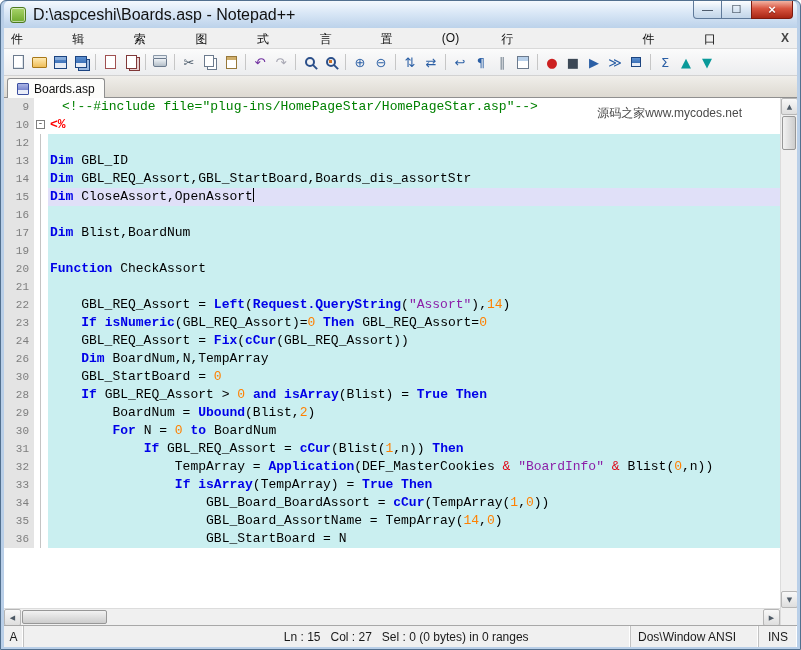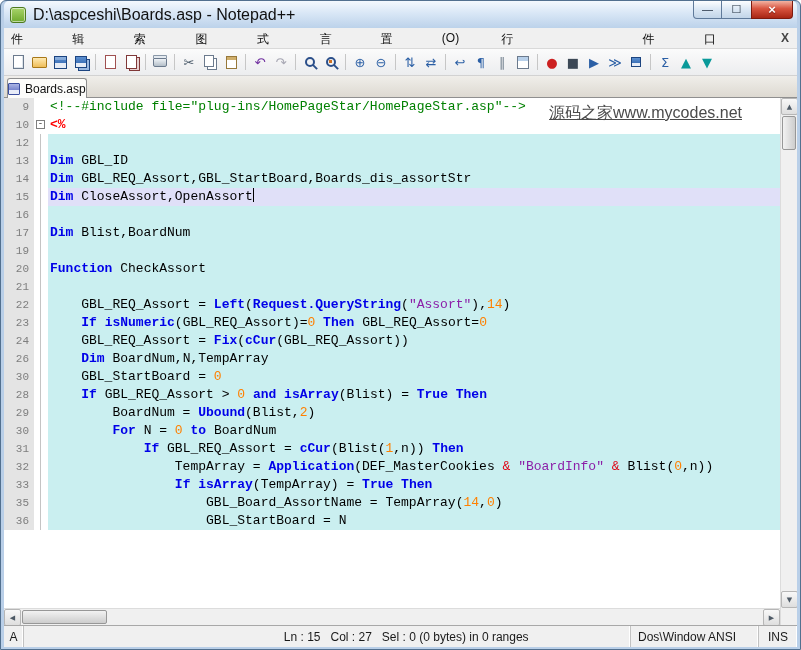--- a/index.html
+++ b/index.html
@@ -67,52 +67,52 @@
   .ic-find::after, .ic-replace::after { content:""; position:absolute; width:6px; height:2px;
               background:#2b4f8a; right:-5px; bottom:-3px; transform:rotate(45deg); }
   .ic-replace::before { content:""; position:absolute; width:3px; height:3px; background:#d07020;
               left:1px; top:1px; }
   .ic-docmap { width:12px; height:13px; border:1px solid #6b7a8d;
               background:linear-gradient(#b8d0ea 0, #b8d0ea 4px, #fff 4px); }
 
   
   .tabbar { height:22px; flex:none; display:flex; align-items:flex-end; padding-left:3px;
             background:linear-gradient(#f0eeea,#ddd9d1); border-bottom:1px solid #8f8f8f; }
-  .tab { height:20px; display:flex; align-items:center; gap:5px; padding:0 0;
+  .tab { height:20px; display:flex; align-items:center; gap:5px; padding:0 9px;
          background:#fcfcfa; border:1px solid #8f8f8f; border-bottom:none;
          border-radius:3px 3px 0 0; font-size:12px; color:#111; position:relative; top:1px; }
   .tab-icon { width:12px; height:12px; flex:none; border:1px solid #3c4fa0; border-radius:1px;
          background:linear-gradient(#aab4e4,#5868c0); box-shadow:inset 0 -4px 0 #e8ecf8; }
 
   
   .editor-area { flex:1; display:flex; background:#fff; overflow:hidden; }
   .editor-main { flex:1; display:flex; flex-direction:column; overflow:hidden; }
   .code-view { flex:1; overflow:hidden; position:relative; background:#fff;
                font-family:"Liberation Mono","DejaVu Sans Mono",monospace;
                font-size:13px; line-height:18px; }
-  .watermark { position:absolute; top:6px; right:38px; font-size:16px; color:#4a4a4a;
+  .watermark { position:absolute; top:6px; right:38px; font-size:12px; color:#4a4a4a;
                font-family:"Liberation Sans",sans-serif;
-               text-shadow:1px 1px 0 #fff, -1px -1px 0 #fff; z-index:3;text-decoration:underline; }
+               text-shadow:1px 1px 0 #fff, -1px -1px 0 #fff; z-index:3; }
   .code-row { display:flex; height:18px; }
   .gutter { width:30px; flex:none; background:#e4e4e4; color:#7e7e7e; text-align:right;
             padding-right:5px; font-size:11px; line-height:18px; }
   .foldcol { width:14px; flex:none; background:#fff; position:relative; }
   .fl .foldcol::after { content:""; position:absolute; left:6px; top:0; bottom:0; width:1px;
             background:#c4c4c4; }
   .fold-box { position:absolute; left:2px; top:4px; width:9px; height:9px; background:#fff;
             border:1px solid #7e7e7e; font-size:9px; line-height:7px; text-align:center;
             color:#333; z-index:2; }
   .code-text { flex:1; white-space:pre; padding-left:2px; color:#000; }
   .bg-html > .code-text { background:#ffffff; }
   .bg-asp  > .code-text { background:#caeff0; }
   .caret-line > .code-text { background:#e0e0f8; }
   .tk-k { color:#0000e8; font-weight:bold; }
   .tk-n { color:#ff8000; }
   .tk-s { color:#8b1fa8; }
-  .tk-c { color:#008000; }
+  .tk-c { color:#008000;margin-left:12px; }
   .tk-a { color:#ff0000; font-weight:bold; }
   .tk-o { color:#e00010; }
   .caret { display:inline-block; width:1px; height:14px; background:#000; vertical-align:-2px; }
 
   
   .vscroll { width:17px; flex:none; display:flex; flex-direction:column; background:#f0f0f0;
              border-left:1px solid #dcdcdc; }
   .vs-arrow, .hs-arrow { width:17px; height:17px; flex:none; display:flex; align-items:center;
              justify-content:center; font-size:7px; color:#4e5a66;
              background:linear-gradient(#f8f8f8,#dedede); border:1px solid #b6b6b6;
@@ -359,20 +359,25 @@
             <div class="gutter">32</div>
             <div class="foldcol"></div>
             <div class="code-text"><span>                TempArray = </span><span class="tk-k">Application</span><span>(DEF_MasterCookies </span><span class="tk-o">&amp;</span><span> </span><span class="tk-s">"BoardInfo"</span><span> </span><span class="tk-o">&amp;</span><span> Blist(</span><span class="tk-n">0</span><span>,n))</span></div>
           </div>
           <div class="code-row bg-asp fl">
             <div class="gutter">33</div>
             <div class="foldcol"></div>
             <div class="code-text"><span>                </span><span class="tk-k">If</span><span> </span><span class="tk-k">isArray</span><span>(TempArray) = </span><span class="tk-k">True</span><span> </span><span class="tk-k">Then</span></div>
           </div>
           <div class="code-row bg-asp fl">
+            <div class="gutter">34</div>
+            <div class="foldcol"></div>
+            <div class="code-text"><span>                    GBL_Board_BoardAssort = </span><span class="tk-k">cCur</span><span>(TempArray(</span><span class="tk-n">1</span><span>,</span><span class="tk-n">0</span><span>))</span></div>
+          </div>
+          <div class="code-row bg-asp fl">
             <div class="gutter">35</div>
             <div class="foldcol"></div>
             <div class="code-text"><span>                    GBL_Board_AssortName = TempArray(</span><span class="tk-n">14</span><span>,</span><span class="tk-n">0</span><span>)</span></div>
           </div>
           <div class="code-row bg-asp fl">
             <div class="gutter">36</div>
             <div class="foldcol"></div>
             <div class="code-text"><span>                    GBL_StartBoard = N</span></div>
           </div>
         </div>

